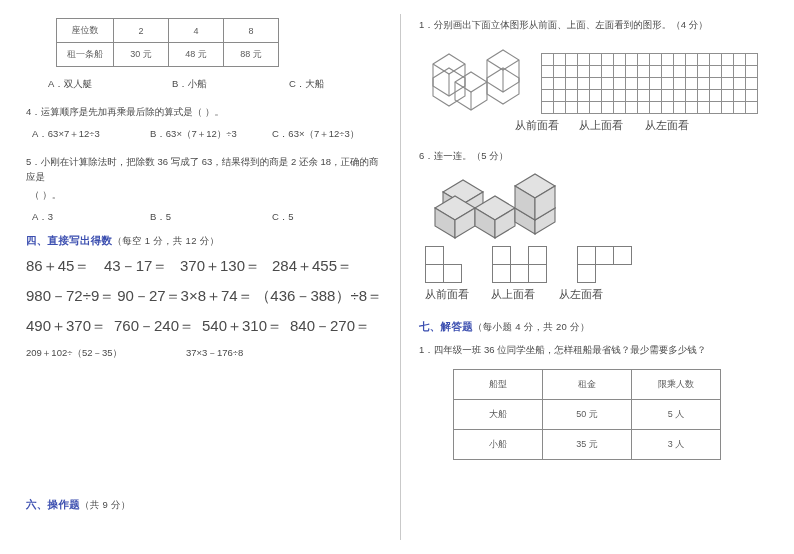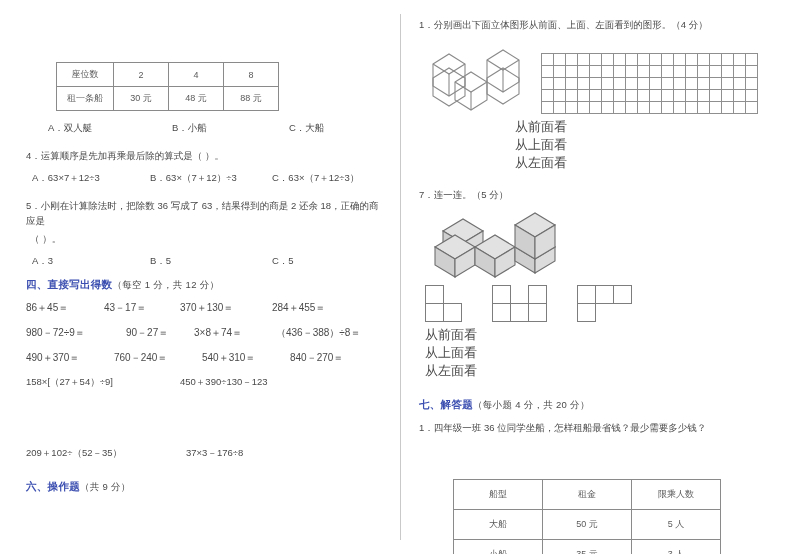--- a/index.html
+++ b/index.html
@@ -15,42 +15,42 @@
   .col-right{width:393px;padding:18px 14px 0 18px;}
 
   .sec-head{
     color:#3c4fb0;font-weight:bold;font-size:10.5px;margin:0 0 9px 0;
     letter-spacing:0.3px;
   }
   .sec-head .pts{color:#4a4a4a;font-weight:normal;font-size:9.5px;}
   .q{font-size:9.5px;color:#4a4a4a;margin:0 0 9px 0;line-height:1.5;}
   .opts{display:flex;font-size:9.5px;color:#4a4a4a;margin:0 0 10px 0;}
   .opts span{display:block;}
-  .calc-row{font-size:10px;color:#4a4a4a;margin:0 0 11px 0;display:flex;}
+  .calc-row{font-size:15px;color:#4a4a4a;margin:0 0 11px 0;display:flex;}
   .calc-row span{white-space:nowrap;}
   .tuoshi{font-size:9.5px;color:#4a4a4a;display:flex;margin:0 0 58px 0;}
   .tuoshi span{white-space:nowrap;}
 
-  table.grid{border-collapse:collapse;margin-top:44px;}
+  table.grid{border-collapse:collapse;}
   table.grid td{
     border:1px solid #8a8a8a;font-size:9px;color:#5a5a5a;
     text-align:center;vertical-align:middle;
   }
   .seat-table{margin:0 0 11px 30px;}
   .seat-table td{width:52px;height:21px;}
   .seat-table td.lab{width:54px;}
 
   .boat-table{margin:12px 0 0 34px;}
   .boat-table td{width:86px;height:27px;font-size:9.5px;color:#4a4a4a;}
 
   .viewgrid{border-collapse:collapse;margin-left:4px;}
   .viewgrid td{border:1px solid #8f8f8f;width:11px;height:11px;padding:0;}
 
   .fig-row{display:flex;align-items:flex-end;}
-  .labels{display:flex;font-size:13px;color:#4a4a4a;flex-direction:column;}
+  .labels{display:flex;font-size:11px;color:#4a4a4a;}
   .labels span{display:block;}
 
   .shape-row{display:flex;align-items:flex-end;margin:6px 0 4px 6px;}
   .poly{border-collapse:collapse;}
   .poly td{width:17px;height:17px;padding:0;border:0;}
   .poly td.on{border:1px solid #7d7d7d;}
 
   svg{display:block;}
 </style>
 </head>
@@ -115,30 +115,26 @@
       <span>（436－388）÷8＝</span>
     </div>
     <div class="calc-row">
       <span style="width:88px;">490＋370＝</span>
       <span style="width:88px;">760－240＝</span>
       <span style="width:88px;">540＋310＝</span>
       <span>840－270＝</span>
     </div>
 
 
-    <div class="tuoshi">
-      <span style="width:154px;">158×[（27＋54）÷9]</span>
-      <span>450＋390÷130－123</span>
-    </div>
     <div class="tuoshi" style="margin-bottom:0;">
       <span style="width:160px;">209＋102÷（52－35）</span>
       <span>37×3－176÷8</span>
     </div>
 
-    <p class="sec-head" style="position:absolute;left:26px;top:480px;">
+    <p class="sec-head" style="position:absolute;left:26px;top:498px;">
       <span>六、操作题</span><span class="pts">（共 9 分）</span>
     </p>
   </div>
 
   <div class="divider"></div>
 
   <div class="col col-right">
 
     <p class="q" style="margin-bottom:6px;">1．分别画出下面立体图形从前面、上面、左面看到的图形。（4 分）</p>
 
@@ -272,21 +268,21 @@
           </tbody>
       </table>
     </div>
 
     <div class="labels" style="margin:4px 0 0 96px;">
       <span style="width:64px;">从前面看</span>
       <span style="width:66px;">从上面看</span>
       <span>从左面看</span>
     </div>
 
-    <p class="q" style="margin-top:16px;margin-bottom:4px;">7．连一连。（5 分）</p>
+    <p class="q" style="margin-top:16px;margin-bottom:4px;">6．连一连。（5 分）</p>
 
     <div style="margin:4px 0 2px 10px;">
       <svg width="150" height="72" viewBox="0 0 150 72">
         <g stroke="#6f6f6f" stroke-width="1.1">
 
           <polygon points="14,24 34,12 54,24 34,36" fill="#e2e2e2"></polygon>
           <polygon points="14,24 34,36 34,58 14,46" fill="#cfcfcf"></polygon>
           <polygon points="34,36 54,24 54,46 34,58" fill="#dcdcdc"></polygon>
 
           <polygon points="6,40 26,28 46,40 26,52" fill="#e2e2e2"></polygon>

